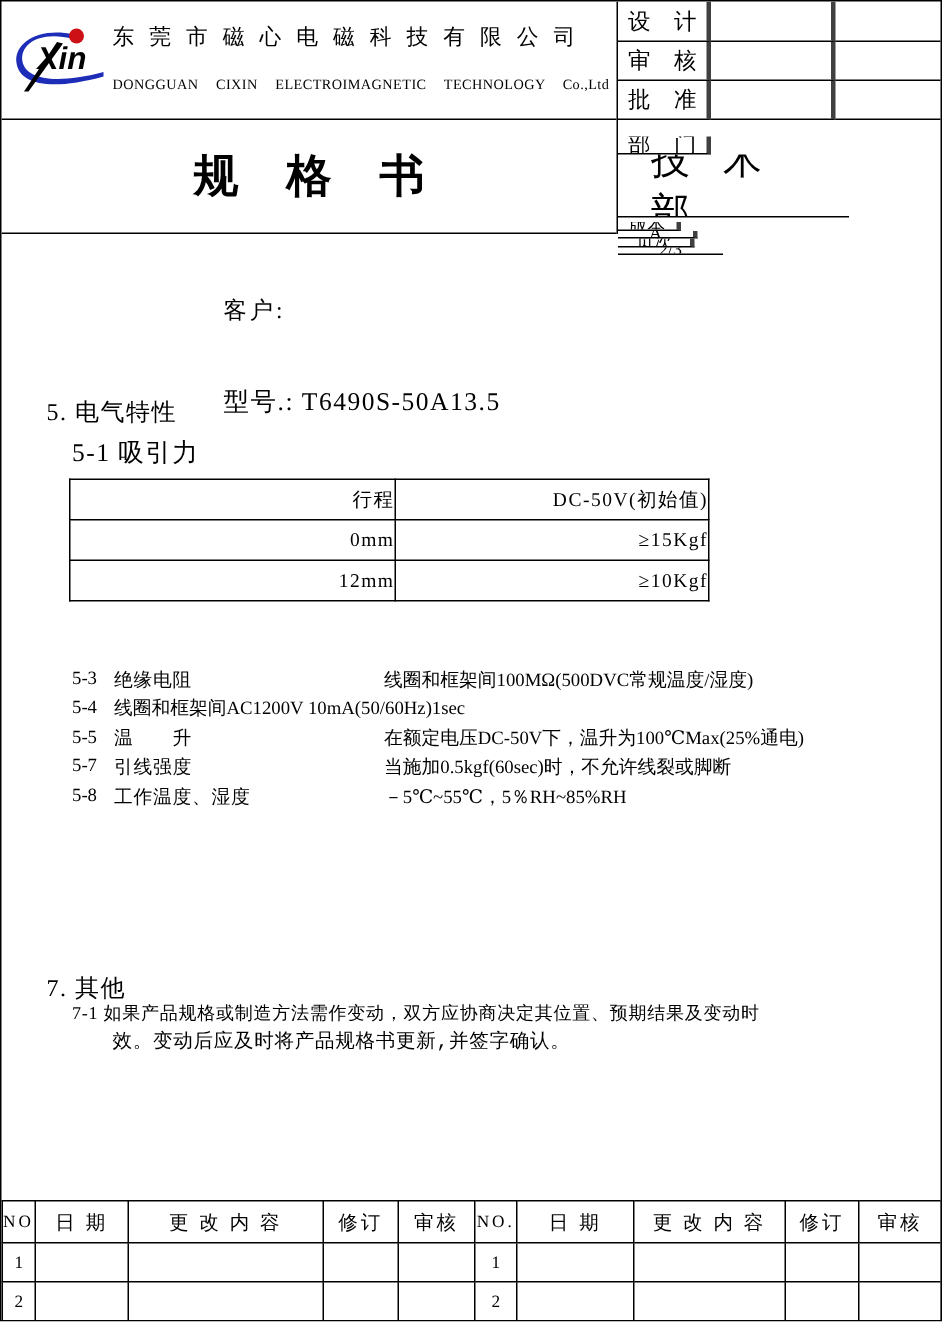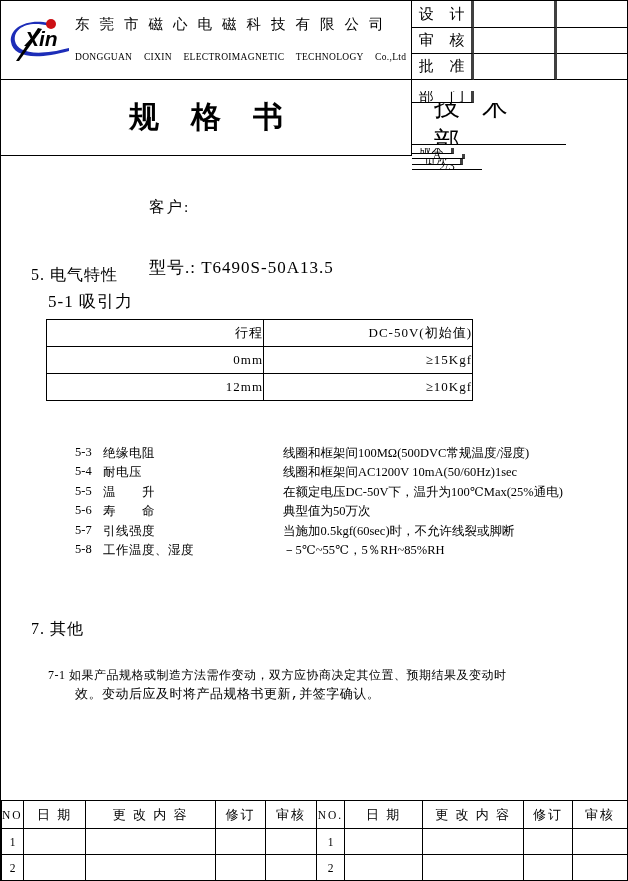--- a/index.html
+++ b/index.html
@@ -42,30 +42,30 @@
   .ver-cell { font-size:12px; letter-spacing:0; padding-left:0; }
   .vc1 { width:42px; } .vc2 { width:53px; } .vc3 { width:51px; } .vc4 { width:70px; }
 
   
   .customer { left:148px; top:196px; font-size:15.5px; letter-spacing:2px; }
   .model    { left:148px; top:224px; font-size:17px; letter-spacing:1px;margin-top:31px; }
   .sec-h1   { left:30px;  font-size:16px; letter-spacing:1px; }
   .sec-h2   { left:47px;  font-size:17px; letter-spacing:1px; }
   .s5   { top:264px; }
   .s5-1 { top:289px; }
-  .s7   { top:618px;text-align:right; }
+  .s7   { top:648px;text-align:right; }
 
   table { border-collapse:collapse; table-layout:fixed; }
   .force-table { left:45px; top:318px; width:426px; }
   .force-table td { border:1px solid #000; height:27px; text-align:right;
                     font-size:13px; letter-spacing:1px; }
 
   .spec-list { left:47px; top:444px; width:555px; }
   .spec-row { display:flex; height:19.4px; font-size:12.5px; white-space:nowrap; }
-  .spec-no   { width:28px;margin-left:27px; }
+  .spec-no   { width:28px; }
   .spec-name { width:180px; letter-spacing:0.5px; }
   .spec-val  { flex:1; }
 
   .p71-line1 { left:47px; top:666px; font-size:12px; letter-spacing:0.5px; white-space:nowrap; }
   .p71-line2 { left:74px; top:684px; font-size:13px; letter-spacing:0.5px; white-space:nowrap;font-family:Liberation Mono, monospace; }
 
   
   .rev-table { position:absolute; left:0; top:799px; width:626px; }
   .rev-table td { border:1px solid #000; text-align:center; font-size:13px;
                   overflow:hidden; white-space:nowrap; }
@@ -151,32 +151,26 @@
     </table>
 
   <div class="abs spec-list">
     <div class="spec-row">
       <span class="spec-no">5-3</span>
       <span class="spec-name">绝缘电阻</span>
       <span class="spec-val">线圈和框架间100MΩ(500DVC常规温度/湿度)</span>
     </div>
     <div class="spec-row">
       <span class="spec-no">5-4</span>
-      <span class="spec-name">耐电压</span>
       <span class="spec-val">线圈和框架间AC1200V 10mA(50/60Hz)1sec</span>
     </div>
     <div class="spec-row">
       <span class="spec-no">5-5</span>
       <span class="spec-name">温　　升</span>
       <span class="spec-val">在额定电压DC-50V下，温升为100℃Max(25%通电)</span>
-    </div>
-    <div class="spec-row">
-      <span class="spec-no">5-6</span>
-      <span class="spec-name">寿　　命</span>
-      <span class="spec-val">典型值为50万次</span>
     </div>
     <div class="spec-row">
       <span class="spec-no">5-7</span>
       <span class="spec-name">引线强度</span>
       <span class="spec-val">当施加0.5kgf(60sec)时，不允许线裂或脚断</span>
     </div>
     <div class="spec-row">
       <span class="spec-no">5-8</span>
       <span class="spec-name">工作温度、湿度</span>
       <span class="spec-val">－5℃~55℃，5％RH~85%RH</span>

